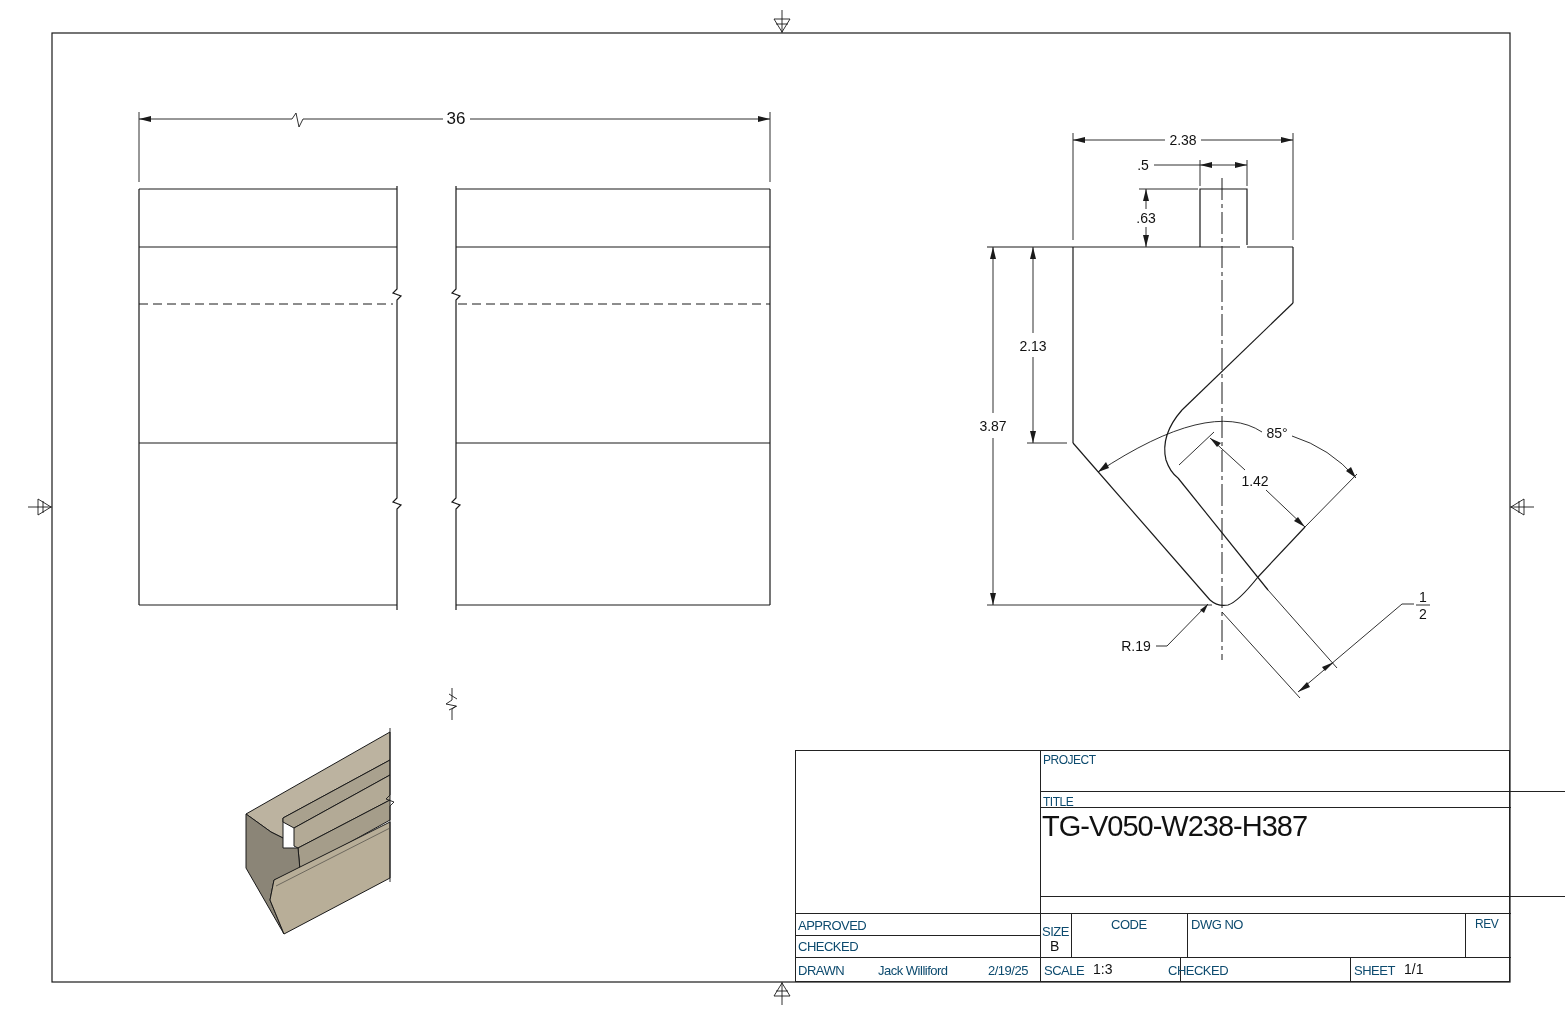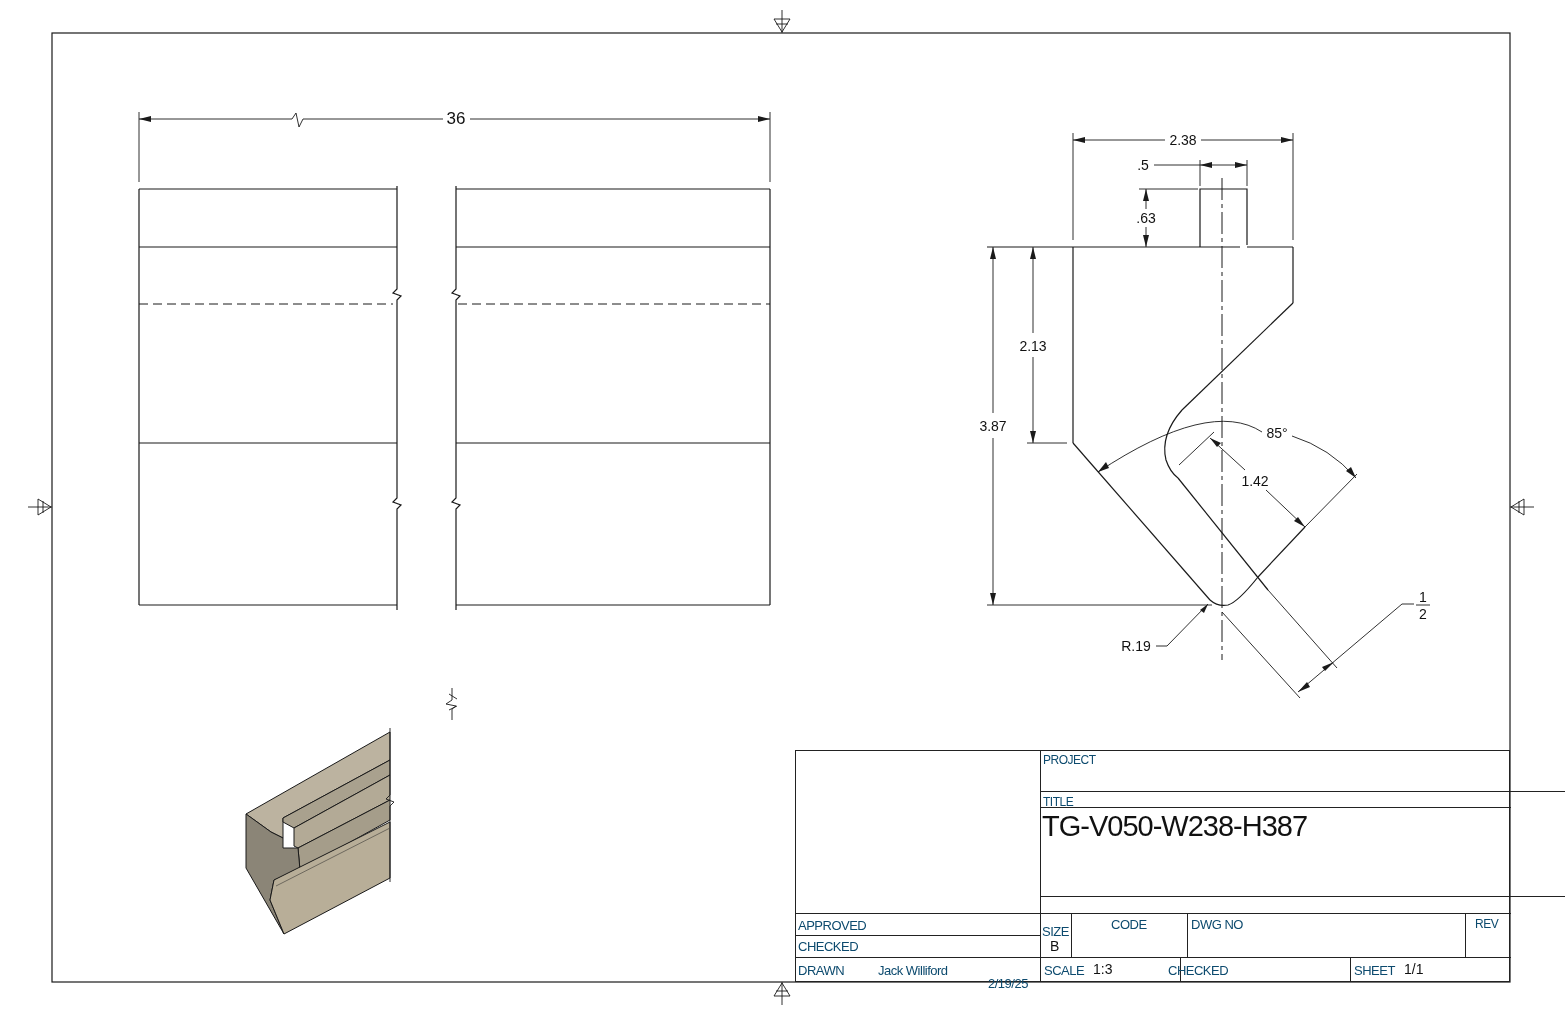--- a/index.html
+++ b/index.html
@@ -192,21 +192,21 @@
 
   <div class="cell" style="left:0;top:162px;width:245px;height:23px;border-left:none;">
     <span class="lbl" style="left:2px;top:4px;font-size:13px;">APPROVED</span>
   </div>
   <div class="cell" style="left:0;top:184px;width:245px;height:23px;border-left:none;border-top:none;">
     <span class="lbl" style="left:2px;top:4px;font-size:13px;">CHECKED</span>
   </div>
   <div class="cell" style="left:0;top:206px;width:245px;height:25px;border-left:none;border-bottom:none;">
     <span class="lbl" style="left:2px;top:5px;font-size:13px;">DRAWN</span>
     <span class="lbl" style="left:82px;top:5px;font-size:13px;">Jack Williford</span>
-    <span class="lbl" style="left:192px;top:18px;font-size:13px;">2/19/25</span>
+    <span class="lbl" style="left:192px;top:5px;font-size:13px;">2/19/25</span>
   </div>
 
   <div class="cell" style="left:244px;top:162px;width:32px;height:45px;">
     <span class="lbl" style="left:1px;top:10px;font-size:13px;">SIZE</span>
     <span class="val" style="left:9px;top:24px;">B</span>
   </div>
   <div class="cell" style="left:275px;top:162px;width:117px;height:45px;border-left:none;">
     <span class="lbl" style="left:40px;top:3px;font-size:13px;">CODE</span>
   </div>
   <div class="cell" style="left:391px;top:162px;width:279px;height:45px;border-left:none;">

